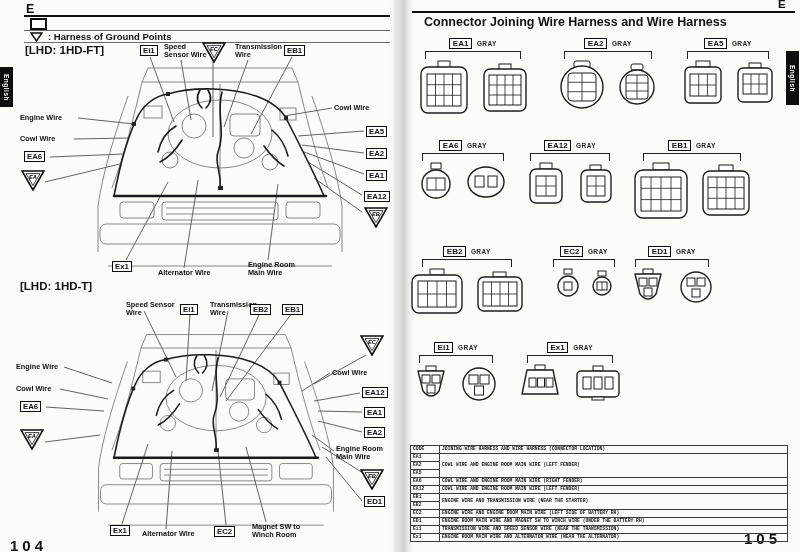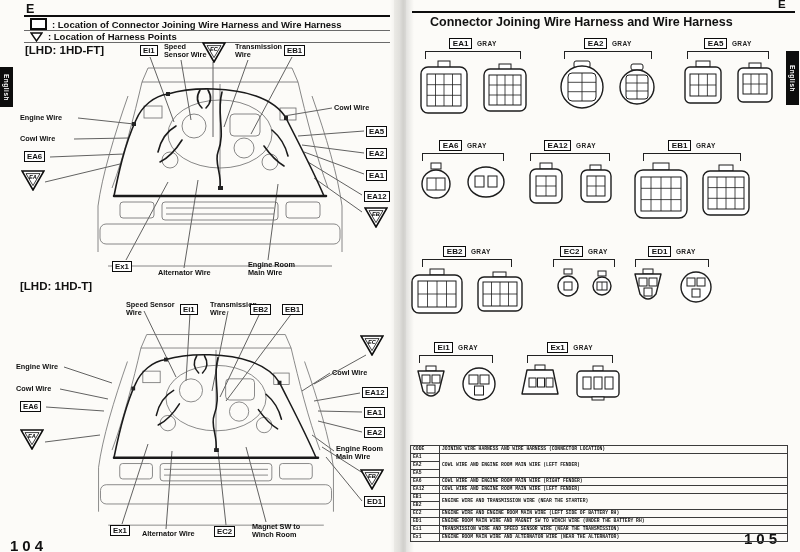--- a/index.html
+++ b/index.html
@@ -69,28 +69,27 @@
 
   <div class="page page-left">
 
     <div class="abs" style="left:26px;top:2px;display:flex;gap:16px;">
       <span class="hdr-letter">E</span>
     </div>
     <div class="hdr-rule" style="left:24px;top:15px;width:366px;height:2.2px;"></div>
 
     <div class="legend-row" style="left:30px;top:18px;">
       <span class="leg-square"></span>
-      <span>:  Location of Connector Joining Wire Harness and Wire Harness</span>
     </div>
     <div class="leg-rule" style="left:24px;top:29.5px;width:366px;"></div>
     <div class="legend-row" style="left:30px;top:31px;">
       <svg width="13" height="10" viewBox="0 0 13 10">
         <polygon points="1,1 12,1 6.5,9" fill="#fff" stroke="#0d0d0d" stroke-width="1.4"></polygon>
       </svg>
-      <span>:  Location of Harness Points</span>
+      <span>:  Harness of Ground Points</span>
     </div>
     <div class="leg-rule" style="left:24px;top:41.5px;width:366px;"></div>
 
     <div class="lang-tab" style="left:0;top:67px;width:13px;height:40px;">
       <span>English</span>
     </div>
 
     <div class="abs" style="left:16px;top:42px;width:378px;height:238px;text-decoration:underline;">
       <span class="abs dia-title" style="left:9px;top:2px;">[LHD: 1HD-FT]</span>
 
@@ -291,21 +290,21 @@
       <span class="wlabel" style="left:238px;top:244px;width:60px;">Magnet SW to Winch Room</span>
     </div>
 
     <span class="pagenum" style="left:10px;top:537px;">104</span>
   </div>
 
   <div class="page page-right">
 
     <span class="rp-letter" style="left:372px;top:-2px;">E</span>
     <div class="rp-rule" style="left:6px;top:11px;width:383px;height:1.8px;"></div>
-    <span class="rp-title" style="left:24px;top:15px;">Connector Joining Wire Harness and Wire Harness</span>
+    <span class="rp-title" style="left:18px;top:15px;">Connector Joining Wire Harness and Wire Harness</span>
 
     <div class="lang-tab" style="left:380px;top:51px;width:13px;height:54px;">
       <span>English</span>
     </div>
 
     <span class="pagenum" style="left:338px;top:530px;">105</span>
   </div>
 
   <div class="gutter"></div>
 

